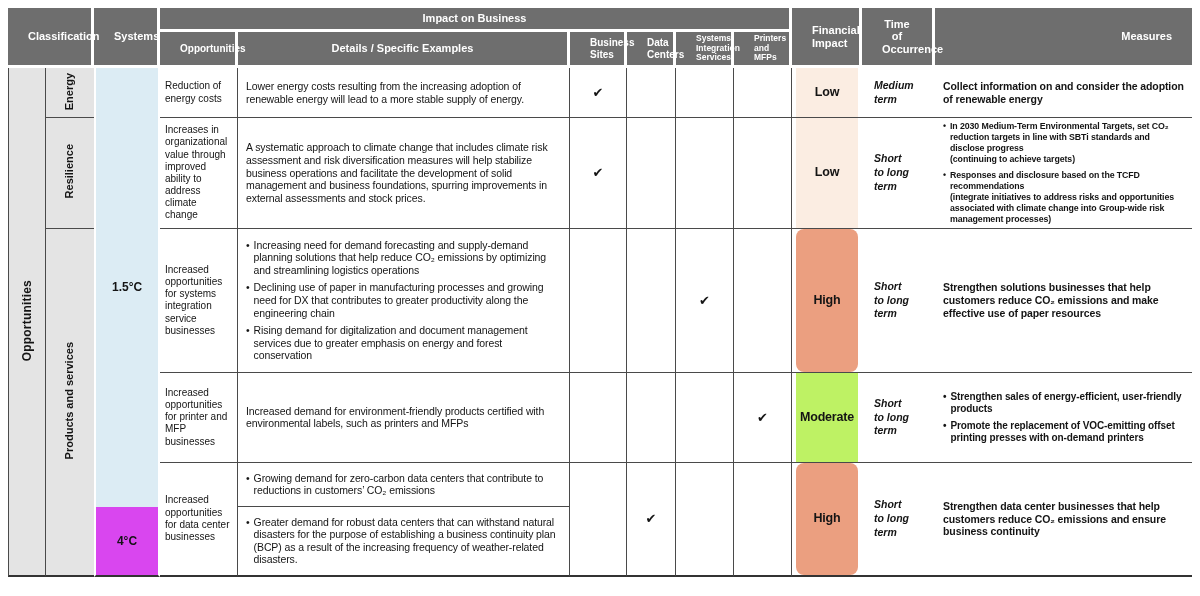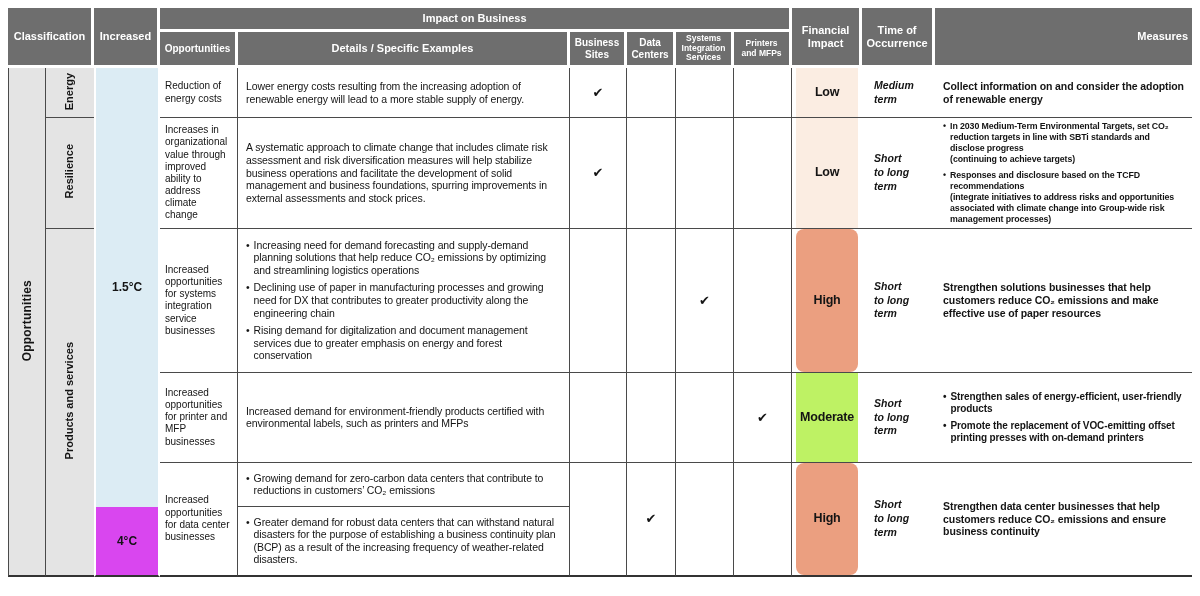--- a/index.html
+++ b/index.html
@@ -8,21 +8,21 @@
     width:1200px; height:596px; background:#ffffff;
     font-family:"Liberation Sans","DejaVu Sans",sans-serif;
     color:#141414;
   }
   .page { position:relative; width:1200px; height:596px; overflow:hidden; }
   .tbl-wrap { position:absolute; top:8px; left:8px; }
   table { border-collapse:separate; border-spacing:0; table-layout:fixed; width:1184px; }
 
   th {
     background:#6e6e6e; color:#fff; font-weight:700; text-align:center; vertical-align:middle;
-    padding:1px 4px; border-right:3px solid #fff; border-bottom:3px solid #fff;
+    padding:1px 20px; border-right:3px solid #fff; border-bottom:3px solid #fff;
     font-size:11px; line-height:1.12;
   }
   th.last { border-right:0;text-align:right; }
   th.md { font-size:10px; }
   th.sm { font-size:8.5px; }
 
   td {
     background:#fff; vertical-align:middle; border-bottom:1px solid #4a4a4a;
     padding:3px 6px; font-size:10.5px; line-height:1.2;
   }
@@ -80,21 +80,21 @@
           <col style="width:49px">
           <col style="width:58px">
     <col style="width:58px">
           <col style="width:70px">
           <col style="width:73px">
           <col style="width:257px">
   </colgroup>
   <thead>
     <tr style="height:24px">
       <th colspan="2" rowspan="2">Classification</th>
-      <th rowspan="2">Increased</th>
+      <th rowspan="2">Systems</th>
       <th colspan="6">Impact on Business</th>
       <th rowspan="2">Financial Impact</th>
       <th rowspan="2">Time of Occurrence</th>
       <th rowspan="2" class="last">Measures</th>
     </tr>
     <tr style="height:36px">
       <th class="md">Opportunities</th>
       <th>Details / Specific Examples</th>
       <th class="md">Business Sites</th>
       <th class="md">Data Centers</th>

